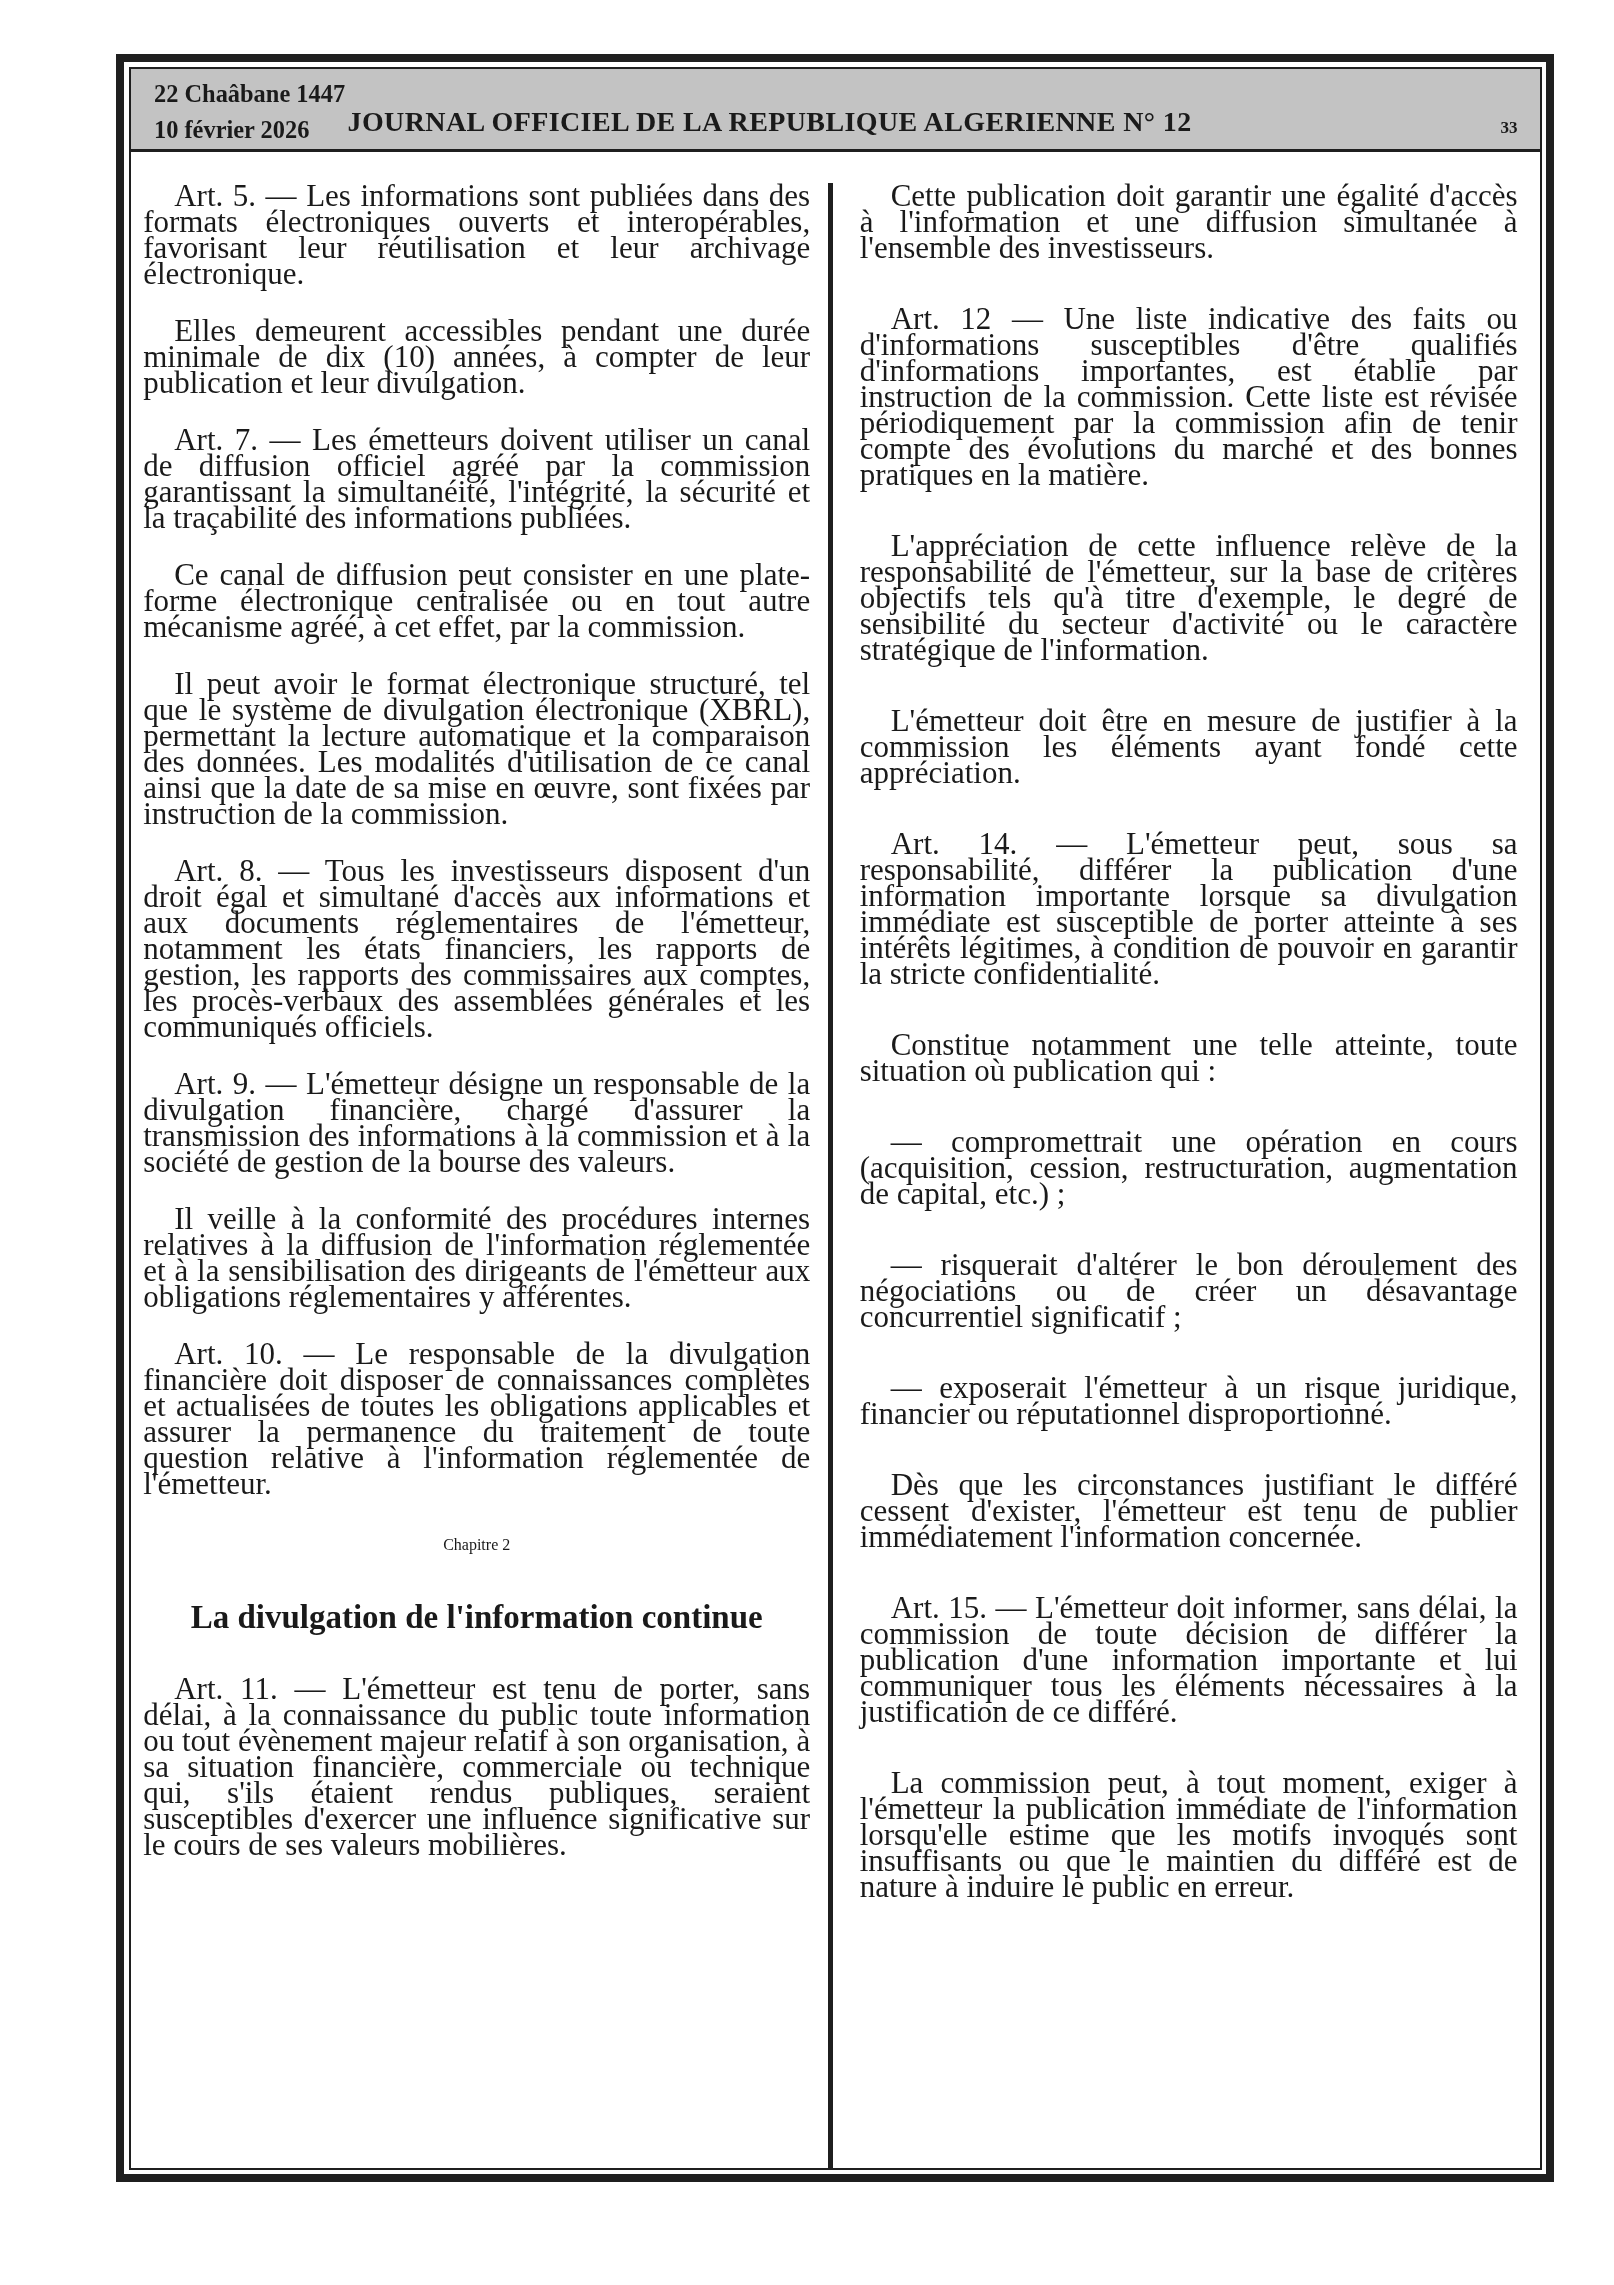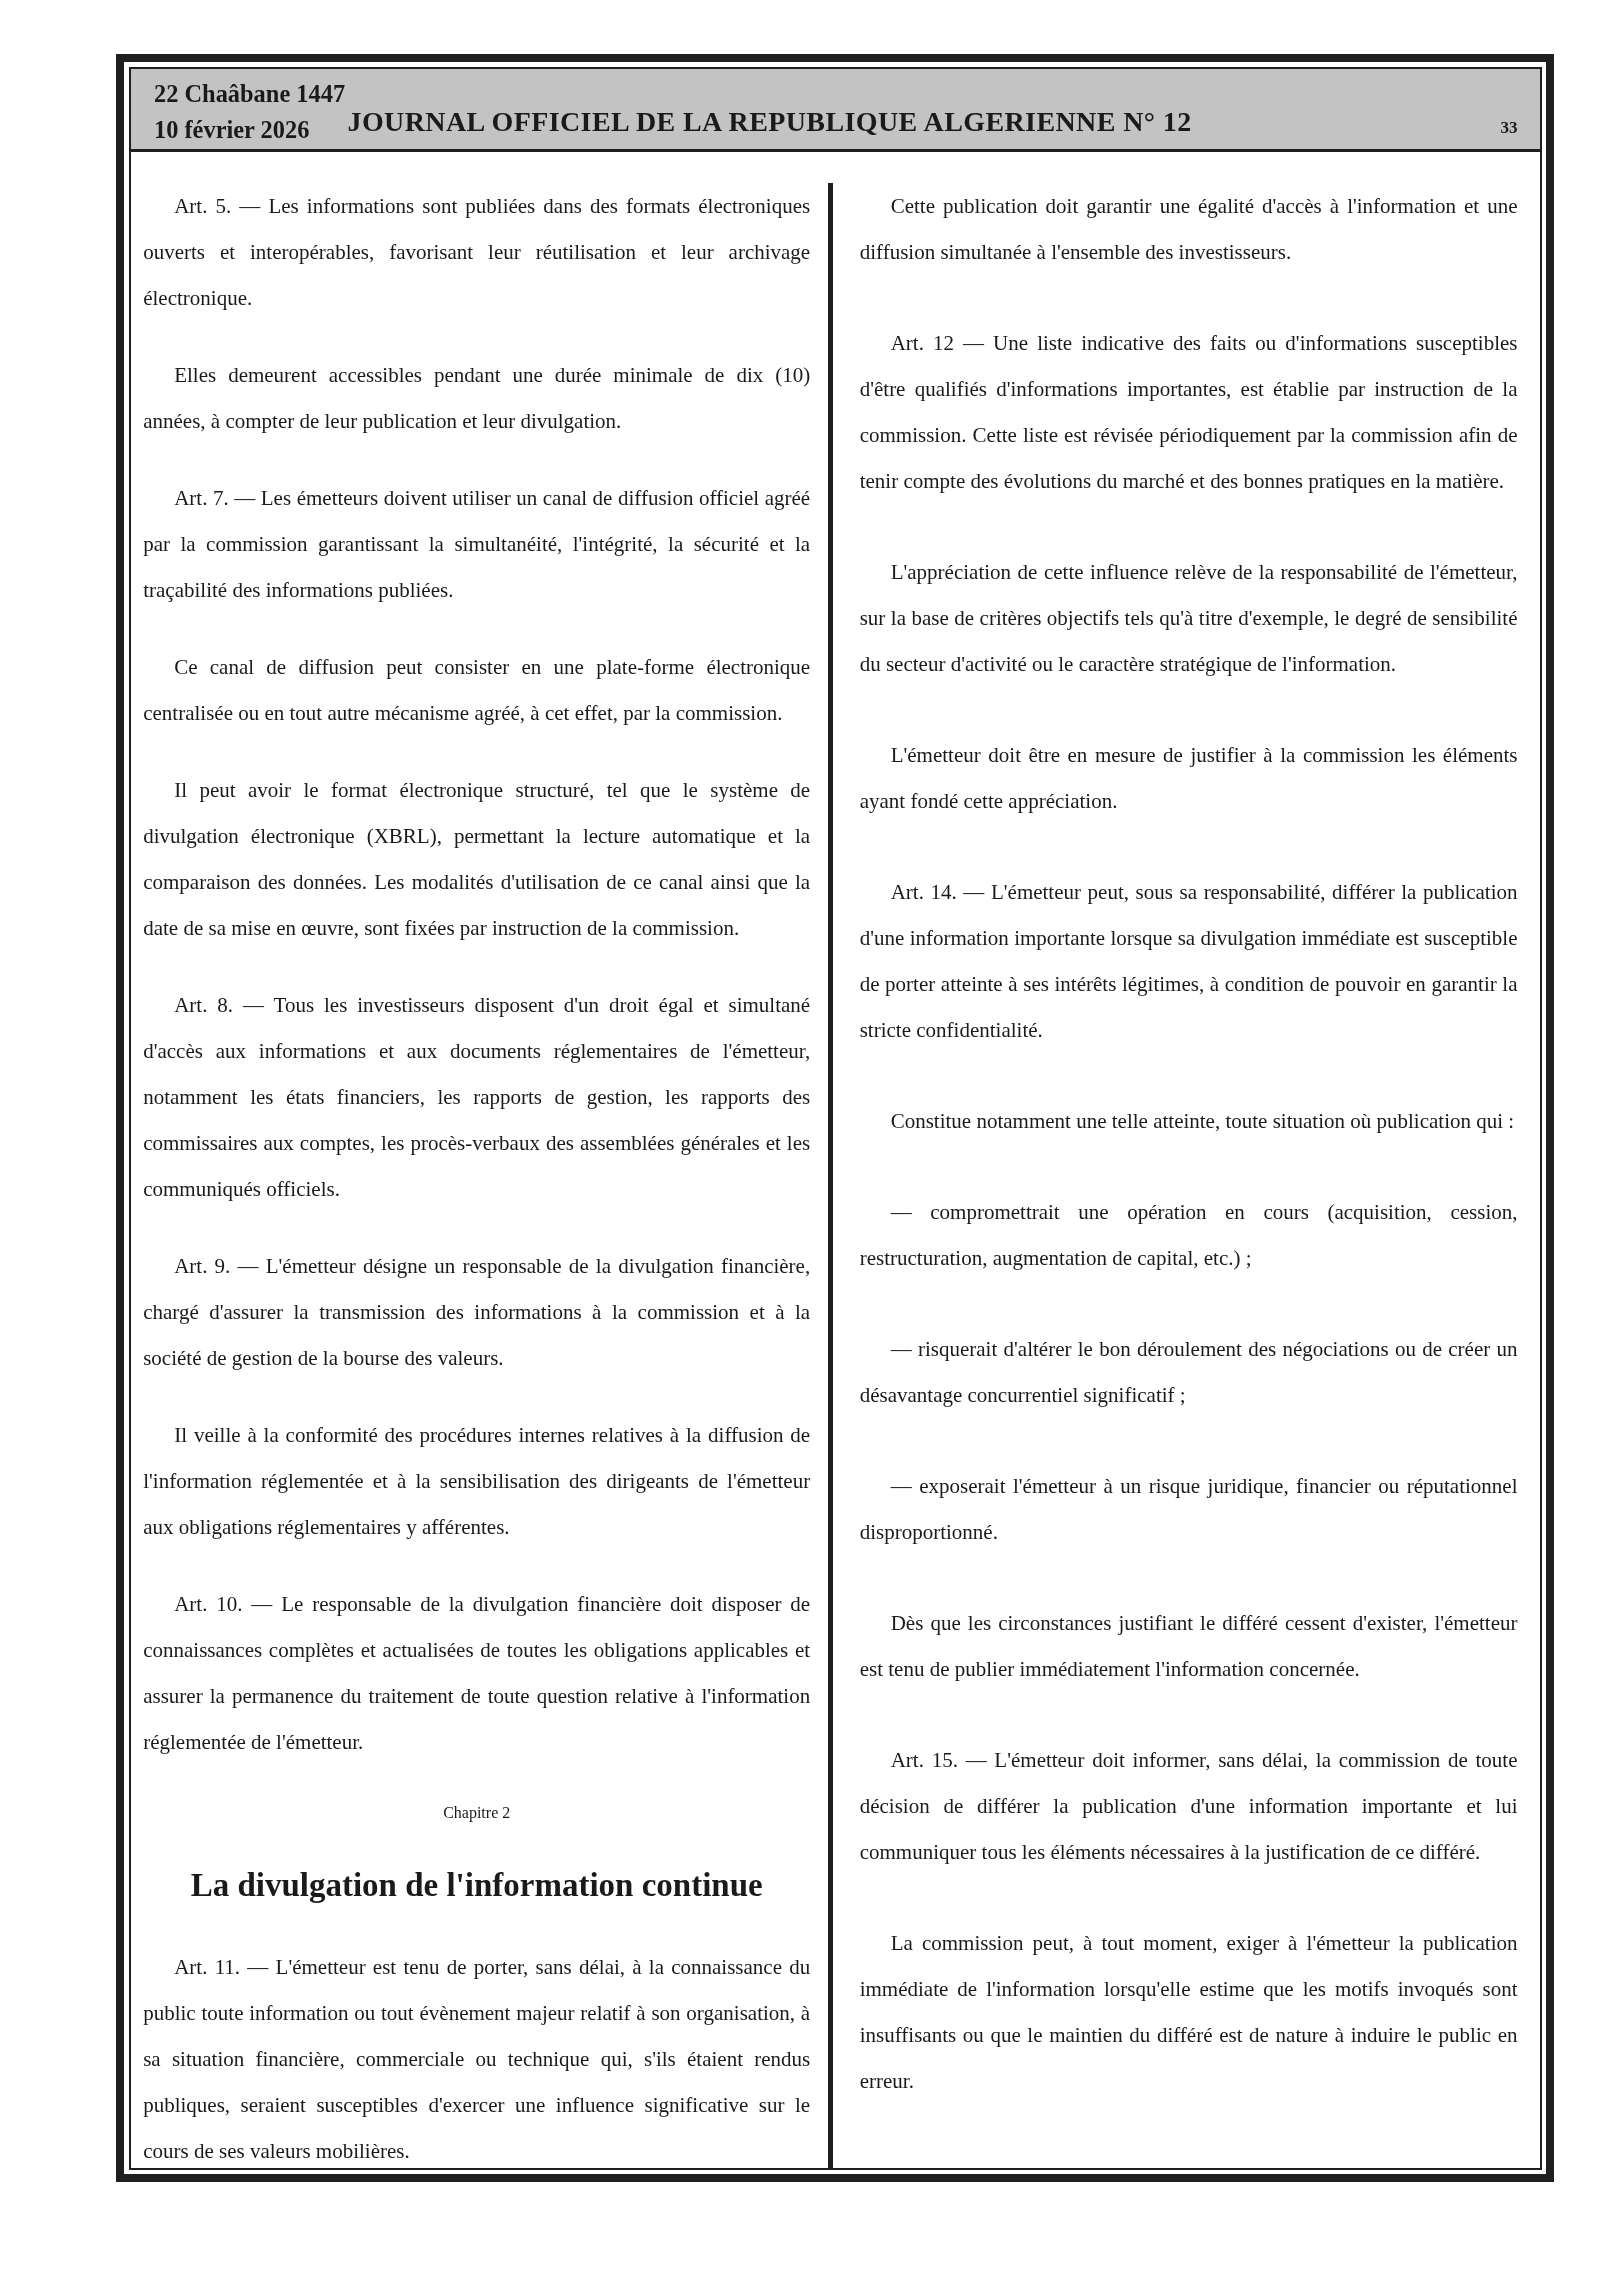--- a/index.html
+++ b/index.html
@@ -30,21 +30,21 @@
     position:absolute;right:22px;bottom:11px;font-weight:bold;font-size:17px;
   }
   .columns{
     flex:1;display:flex;align-items:stretch;
     padding:31px 22px 0 12.7px;overflow:hidden;
   }
   .col{width:667px;}
   .divider{flex:0 0 4.5px;background:#1f1f1f;margin:0 27px 0 18px;}
   .col-right{flex:1;}
   .para{
-    font-size:21px;line-height:46px;text-align:justify;text-indent:31px;
+    font-size:31px;line-height:26px;text-align:justify;text-indent:31px;
     margin:0 0 31px 0;
   }
   .col-right .para{margin-bottom:45px;}
   .chap-num{
     font-size:16px;line-height:34px;text-align:center;margin:5.4px 0 38px 0;
   }
   .chap-title{
     font-size:33px;line-height:34px;font-weight:bold;text-align:center;margin:0 0 42px 0;
   }
 </style>

